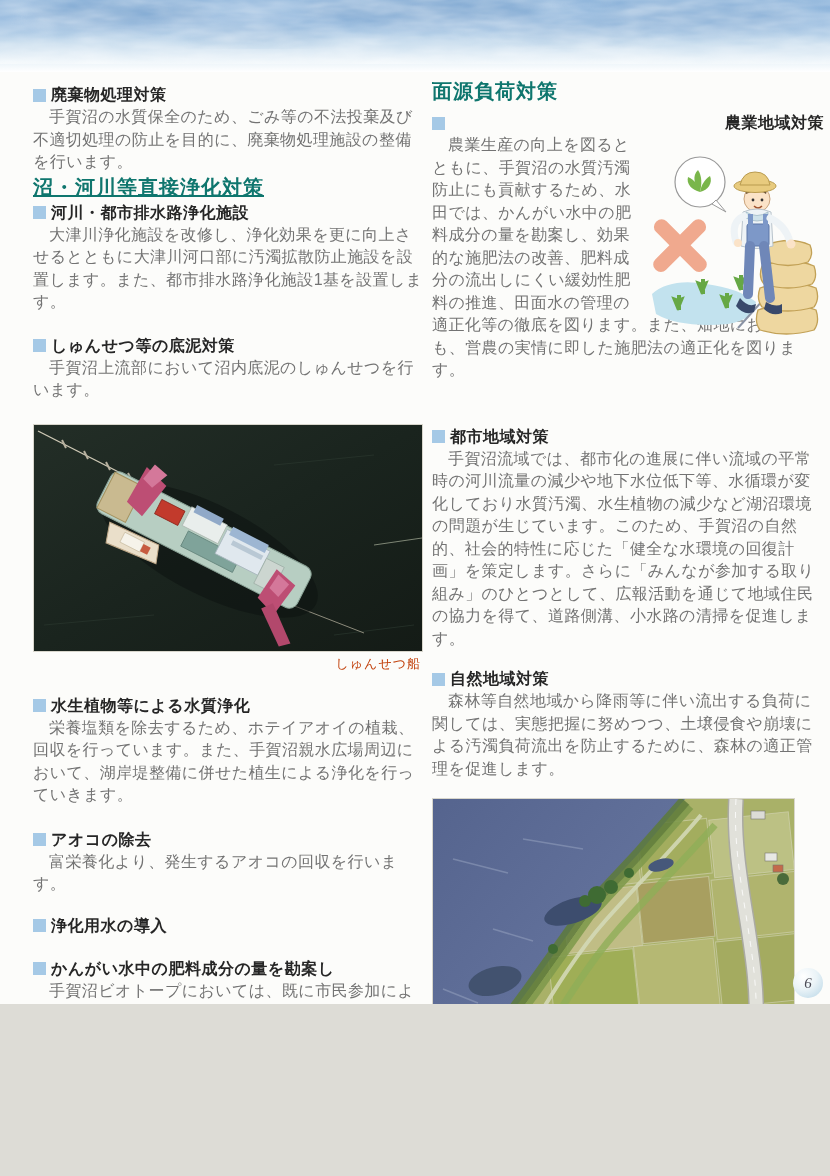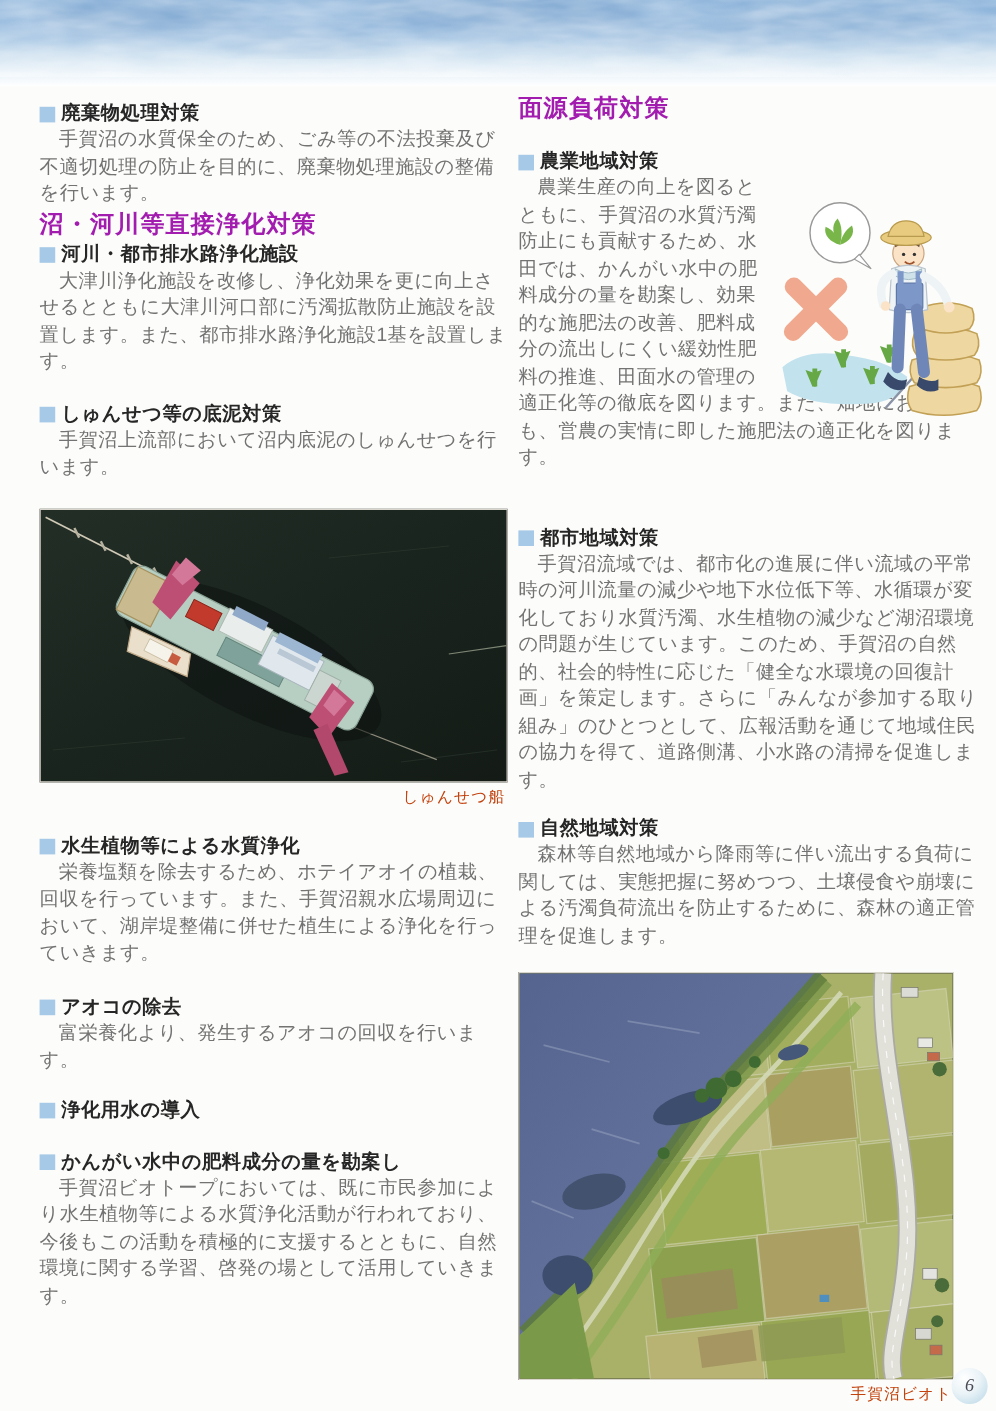--- a/index.html
+++ b/index.html
@@ -1,29 +1,29 @@
 <!DOCTYPE html>
 <html><head>
 <meta charset="utf-8">
 <style>
   html,body{margin:0;padding:0;background:#dddcd6;}
   .page{
-    position:relative;width:830px;height:1176px;margin:0 auto;
+    position:relative;width:830px;height:1004px;margin:0 auto;
     background:#fcfcfa;overflow:hidden;
     font-family:"Liberation Sans","DejaVu Sans",sans-serif;
     color:#404040;
   }
   .header-wave{position:absolute;top:0;left:0;width:830px;height:72px;}
   .col{position:absolute;top:78px;}
   .col-left{left:33px;width:390px;}
   .col-right{left:432px;width:392px;}
 
   h2.blue-heading{
     margin:0;font-size:20px;line-height:26px;font-weight:bold;
-    color:#a21caf;letter-spacing:1px;
+    color:#0f766e;letter-spacing:1px;
   }
   .sub-title{
     display:flex;align-items:center;gap:5px;
     font-size:16px;line-height:22px;font-weight:bold;color:#262626;
     letter-spacing:0.5px;margin:0;
   }
   .bullet{width:13px;height:13px;background:#a5c9e6;flex:0 0 auto;}
   p.body{
     margin:0 0 0;font-size:16px;line-height:22.5px;
     letter-spacing:0.4px;text-indent:1em;color:#737373;
@@ -44,26 +44,26 @@
   .clearfix::after{content:"";display:block;clear:both;}
   .page-number-badge{
     position:absolute;right:7px;bottom:6px;width:30px;height:30px;
     border-radius:50%;
     background:radial-gradient(circle at 35% 28%,#ffffff 0%,#eaf3f7 45%,#c9e0ec 80%,#b9d6e6 100%);
     display:flex;align-items:center;justify-content:center;
     font-family:"Liberation Serif","DejaVu Serif",serif;
     font-style:italic;font-size:15px;color:#4a4a55;
   }
   
-  .mt-sub1{margin-top:6px;}   .mt-h2L{margin-top:20px;}
+  .mt-sub1{margin-top:6px;}   .mt-h2L{margin-top:20px;text-decoration:underline;}
   .mt-sub2{margin-top:2px;}   .mt-sub3{margin-top:21px;}
   .mt-photo{margin-top:22px;} .mt-sub4{margin-top:22px;}
   .mt-sub5{margin-top:22px;}  .mt-sub6{margin-top:19px;}
   .mt-sub7{margin-top:21px;}
-  .mt-h2R{margin-top:6px;}    .mt-rsub1{margin-top:20px;}
+  .mt-h2R{margin-top:6px;}    .mt-rsub1{margin-top:8px;justify-content:space-between;}
   .mt-rsub2{margin-top:44px;} .mt-rsub3{margin-top:18px;}
   .mt-rphoto{margin-top:18px;}
 </style>
 </head>
 <body>
 
 <div class="page">
 
   <div class="header-wave">
     <svg width="830" height="72" viewBox="0 0 830 72" xmlns="http://www.w3.org/2000/svg">

